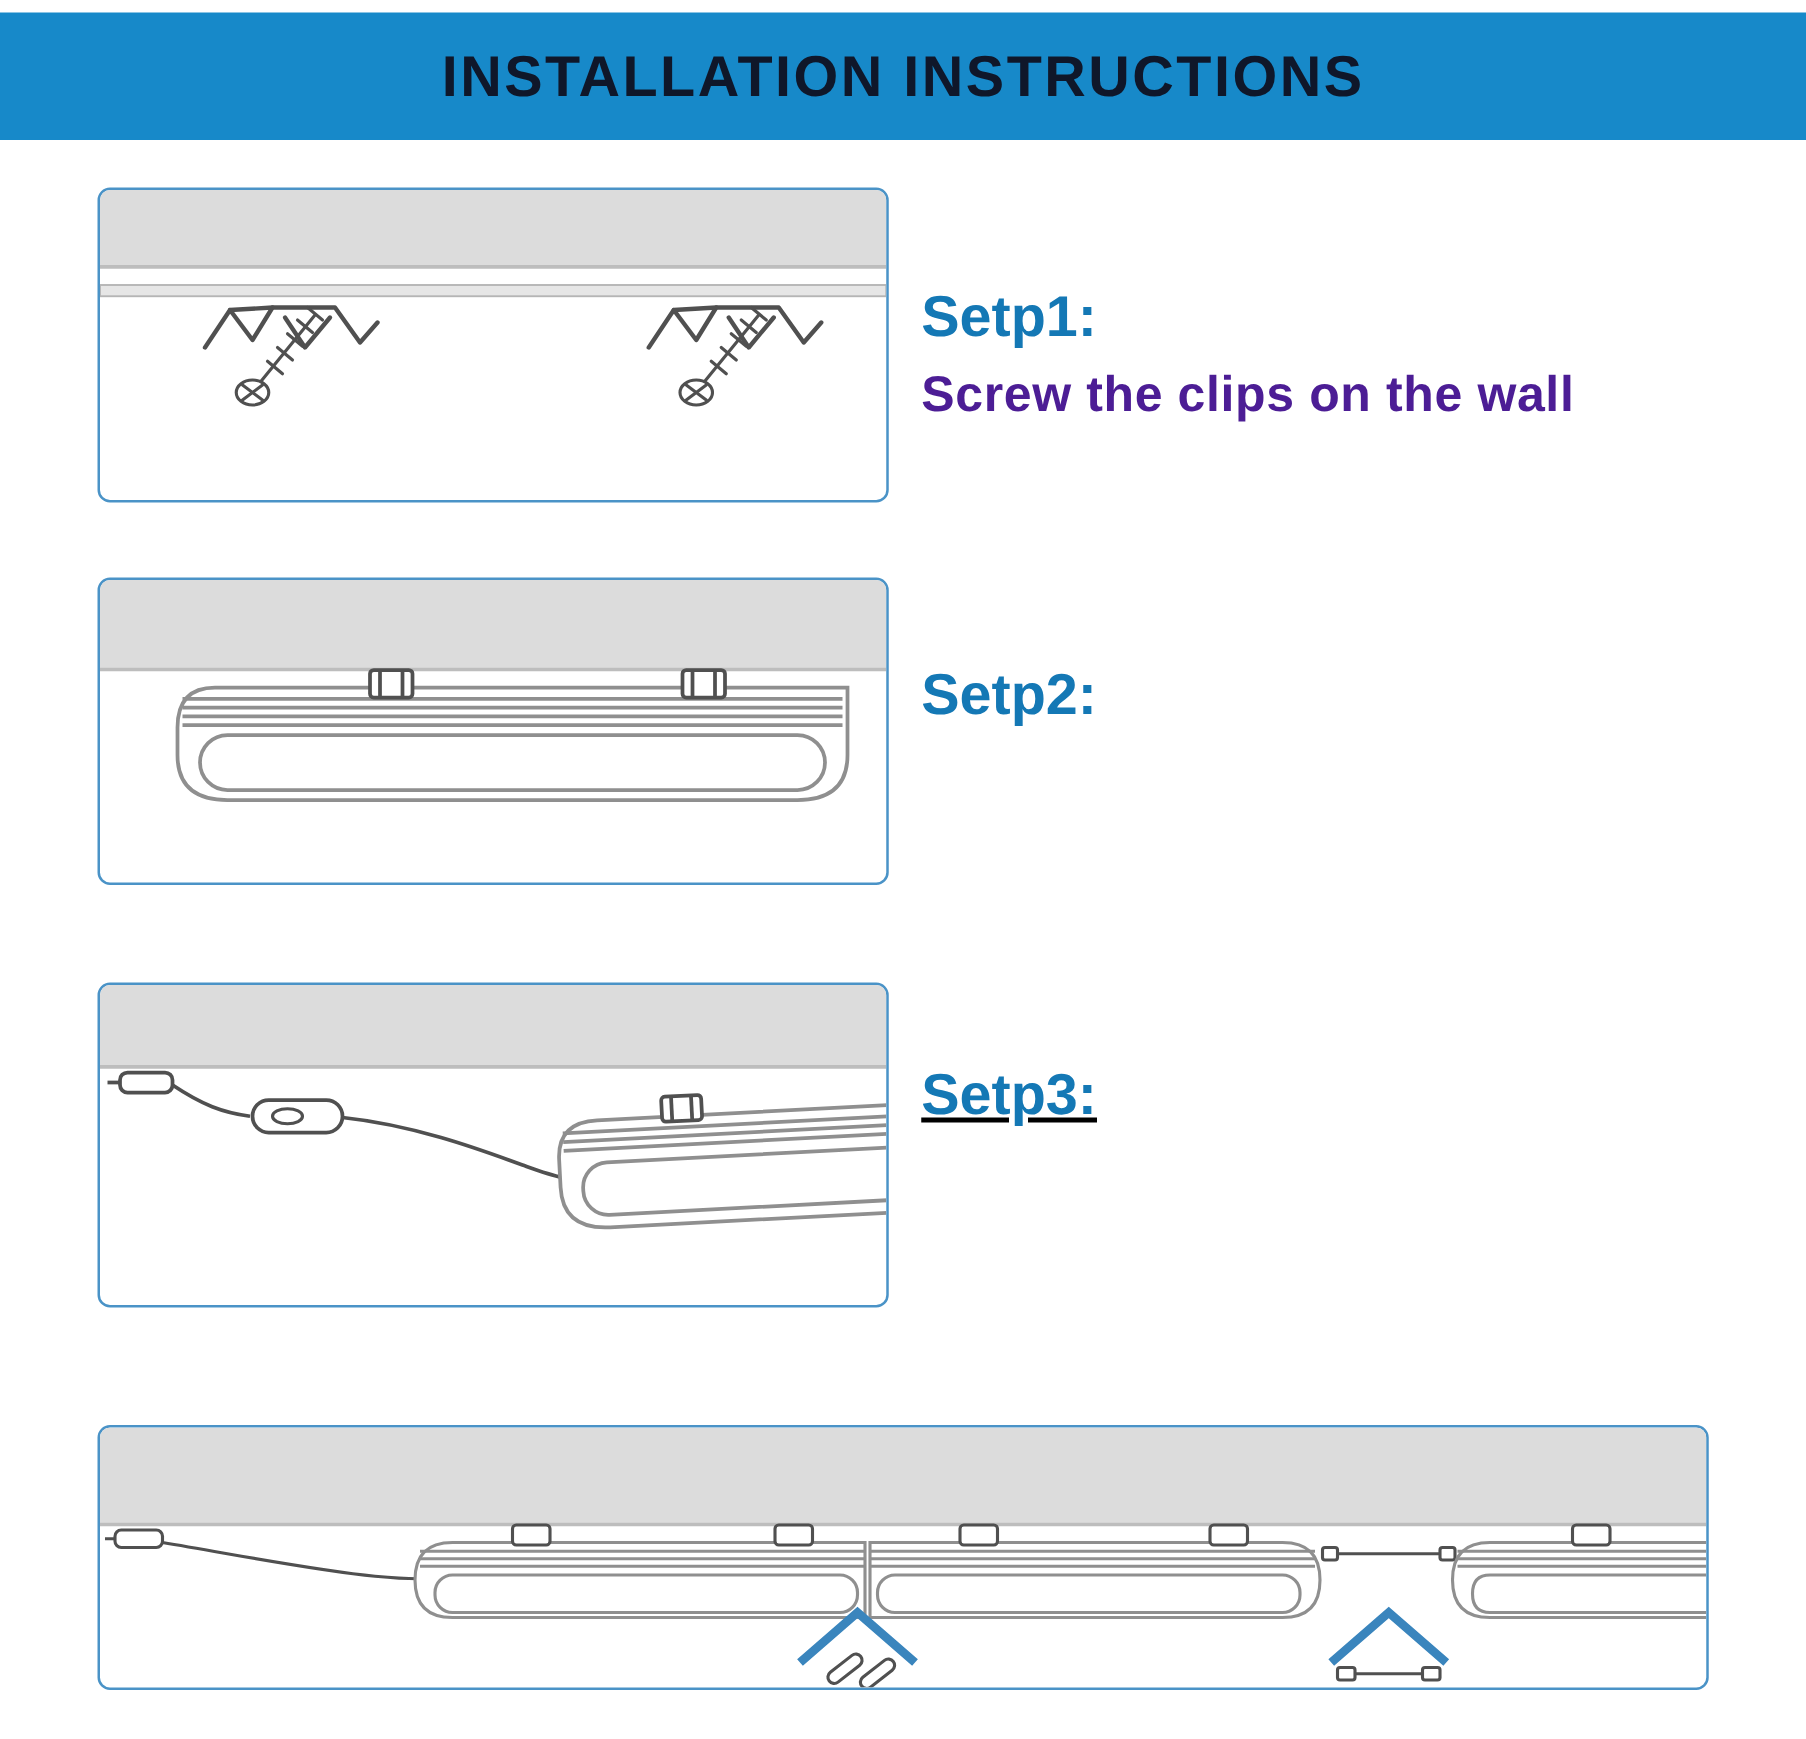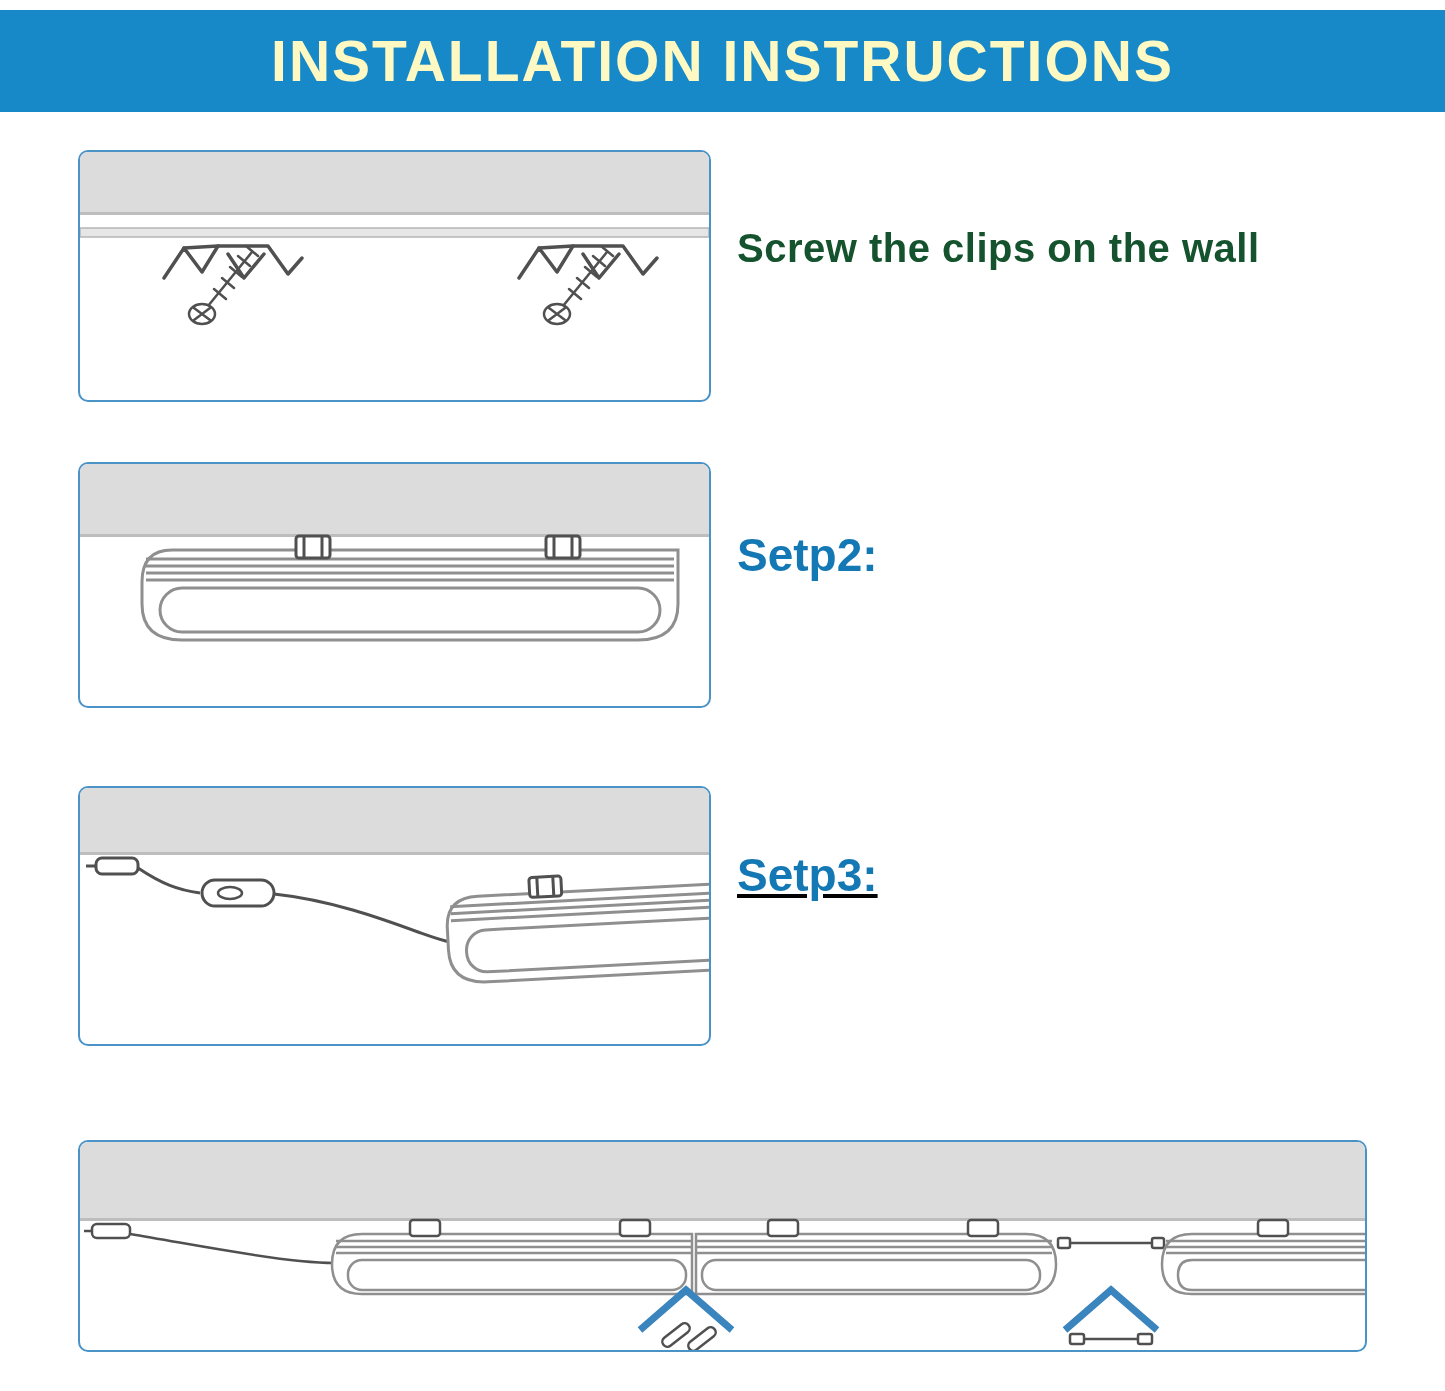--- a/index.html
+++ b/index.html
@@ -8,41 +8,41 @@
     width:1445px; height:1391px; position:relative;
     font-family:"Liberation Sans", sans-serif;
     overflow:hidden;
   }
   .header {
     position:absolute; left:0; top:10px; width:1445px; height:102px;
     background:#1789c9;
     display:flex; align-items:center; justify-content:center;
   }
   .header-title {
-    color:#fef9c3; font-size:57px; font-weight:bold; letter-spacing:2px;
+    color:#0f172a; font-size:46px; font-weight:bold; letter-spacing:2px;
     white-space:nowrap;
   }
   .panel {
     position:absolute; border:2px solid #4a93c7; border-radius:10px;
     background:#ffffff; overflow:hidden;
   }
   .panel svg { display:block; width:100%; height:100%; }
   #panel-1 { left:78px; top:150px;  width:633px;  height:252px; }
   #panel-2 { left:78px; top:462px;  width:633px;  height:246px; }
   #panel-3 { left:78px; top:786px;  width:633px;  height:260px; }
   #panel-4 { left:78px; top:1140px; width:1289px; height:212px; }
   .step { position:absolute; left:737px; width:660px; }
   #step-1 { top:226px; }
   #step-2 { top:528px; }
   #step-3 { top:848px;text-decoration:underline; }
   .step-label {
     font-size:46px; font-weight:bold; color:#1478b5; margin-bottom:14px;
   }
   .step-desc {
-    font-size:40px; font-weight:bold; color:#14532d; letter-spacing:0.5px;
+    font-size:40px; font-weight:bold; color:#4c1d95; letter-spacing:0.5px;
   }
 </style>
 </head>
 <body>
 
 <div class="header">
   <div class="header-title">INSTALLATION INSTRUCTIONS</div>
 </div>
 
 <div class="panel" id="panel-1">
@@ -132,20 +132,21 @@
       <g stroke="#505050" stroke-width="3" fill="#ffffff">
         <rect x="452" y="88" width="32" height="20" rx="3"></rect>
         <line x1="460" y1="88" x2="460" y2="108"></line>
         <line x1="476" y1="88" x2="476" y2="108"></line>
       </g>
     </g>
   </svg>
 </div>
 
 <div class="step" id="step-1">
+  <div class="step-label">Setp1:</div>
   <div class="step-desc">Screw the clips on the wall</div>
 </div>
 <div class="step" id="step-2">
   <div class="step-label">Setp2:</div>
 </div>
 <div class="step" id="step-3">
   <div class="step-label">Setp3:</div>
 </div>
 
 <div class="panel" id="panel-4">

